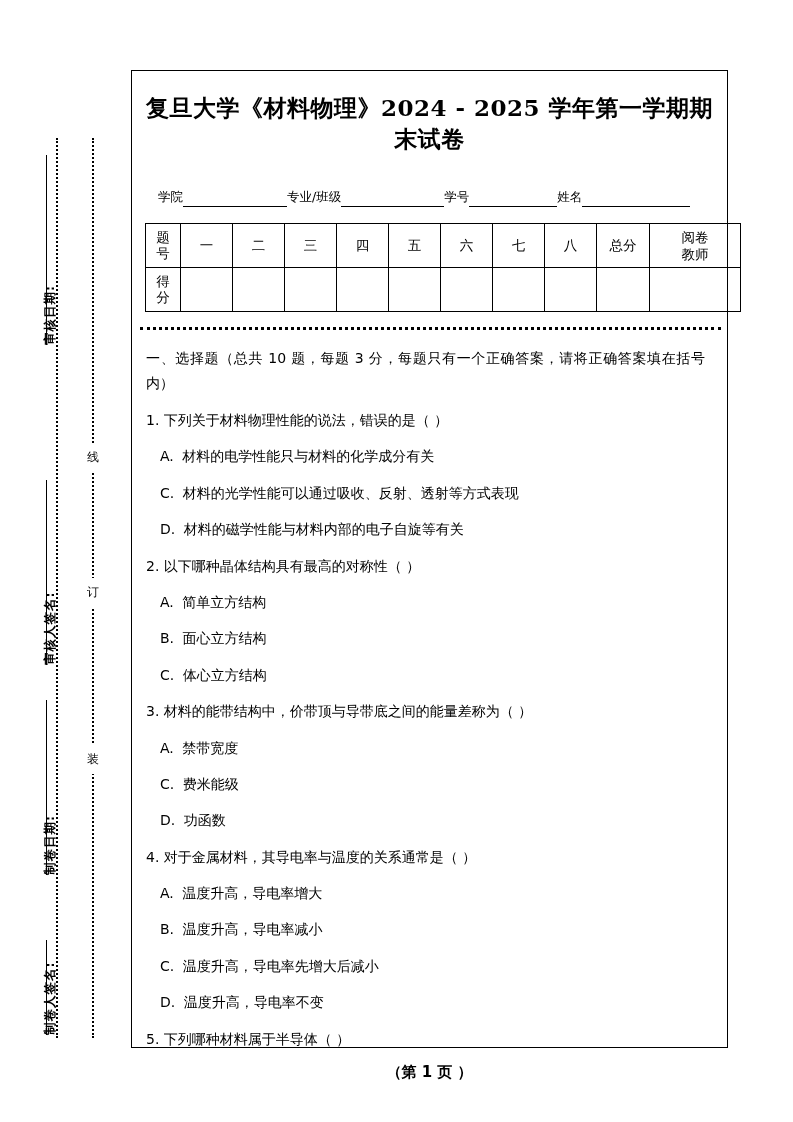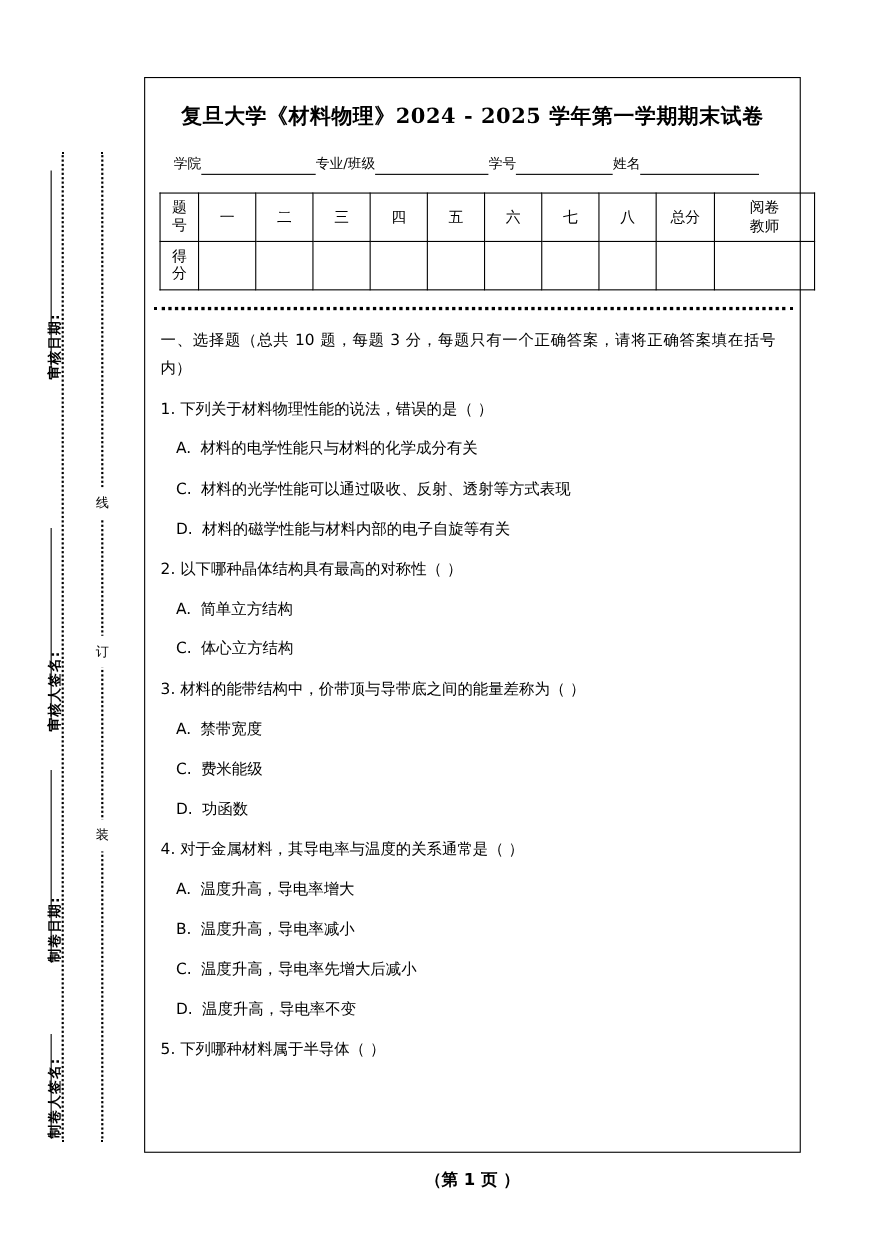--- a/index.html
+++ b/index.html
@@ -86,31 +86,31 @@
     height: 978px;
     border: 1.6px solid #000;
     box-sizing: border-box;
     padding: 0;
   }
 
   #exam-title {
     text-align: center;
     font-family: "DejaVu Serif", "Liberation Serif", serif;
     font-weight: bold;
-    font-size: 19px;
+    font-size: 23px;
     letter-spacing: 0.5px;
     margin: 22px 0 0 0;
     padding: 0 6px;
   }
 
   
   #identity-row {
     display: flex;
     align-items: flex-end;
-    margin: 22px 12px 0 26px;
+    margin: 34px 12px 0 26px;
     font-size: 12.5px;
     font-family: "DejaVu Sans", "Liberation Sans", sans-serif;
   }
   .id-field {
     display: flex;
     align-items: flex-end;
     white-space: nowrap;
   }
   .id-label { padding-bottom: 1px; }
   .id-blank {
@@ -306,20 +306,24 @@
 
     <div class="question-stem">
       <span>2.</span>
       <span>以下哪种晶体结构具有最高的对称性（  ）</span>
     </div>
     <div class="option-line">
       <span class="opt-letter">A.</span>
       <span>简单立方结构</span>
     </div>
     <div class="option-line">
+      <span class="opt-letter">B.</span>
+      <span>面心立方结构</span>
+    </div>
+    <div class="option-line">
       <span class="opt-letter">C.</span>
       <span>体心立方结构</span>
     </div>
 
     <div class="question-stem">
       <span>3.</span>
       <span>材料的能带结构中，价带顶与导带底之间的能量差称为（  ）</span>
     </div>
     <div class="option-line">
       <span class="opt-letter">A.</span>

